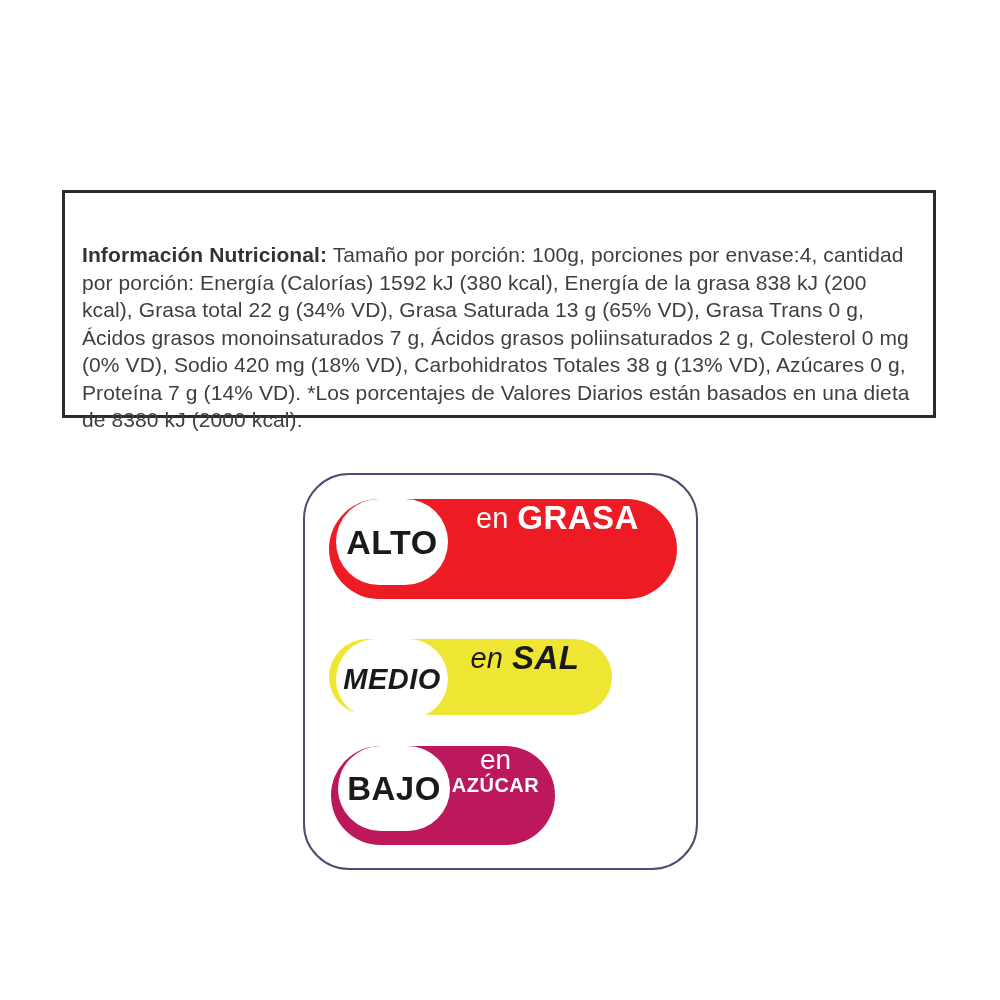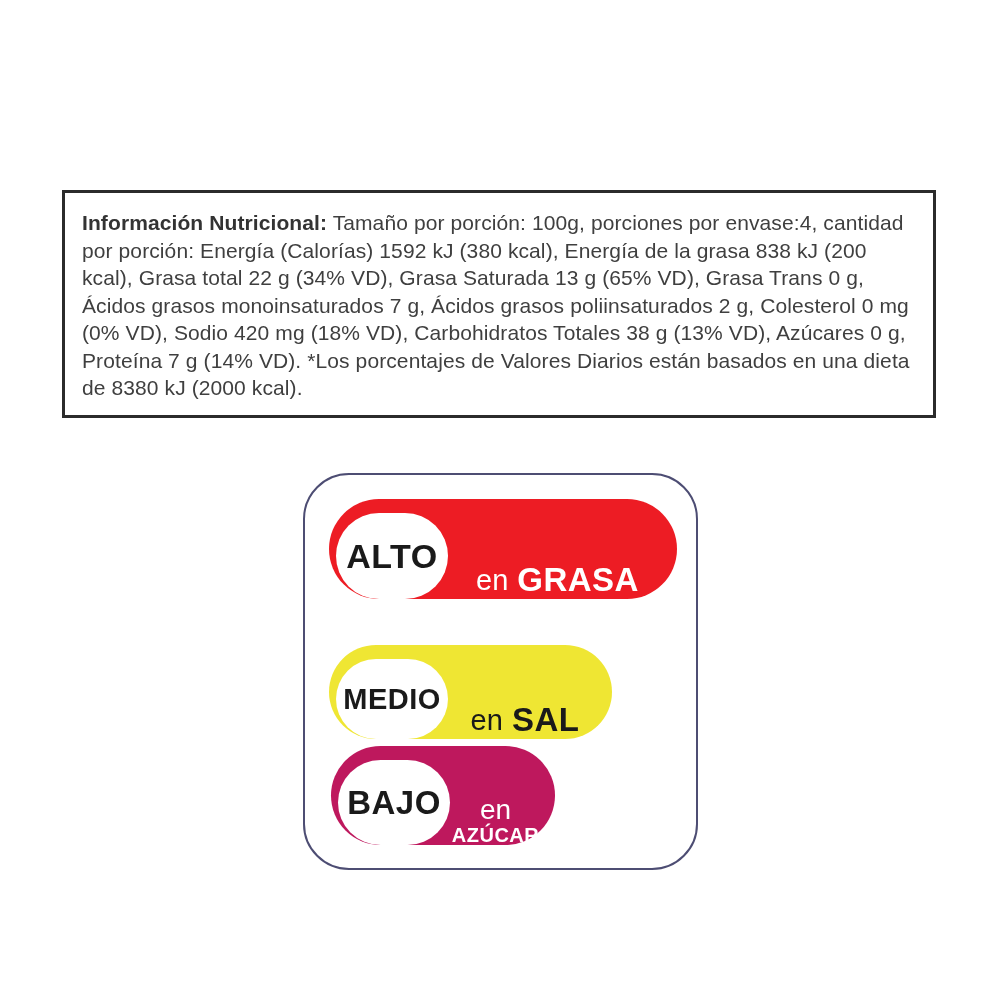--- a/index.html
+++ b/index.html
@@ -30,20 +30,21 @@
     box-sizing: border-box;
     border: 3px solid #2b2b2b;
     background: #ffffff;
     padding: 16px 17px;
   }
   .nutrition-text {
     font-size: 21px;
     line-height: 27.5px;
     color: #3f3f3f;
     letter-spacing: 0.1px;
+    margin-top: 32px;
   }
   .nutrition-text .lead {
     font-weight: bold;
     color: #333333;
   }
 
   
   .warning-panel {
     position: absolute;
     left: 303px;
@@ -51,25 +52,25 @@
     width: 395px;
     height: 397px;
     box-sizing: border-box;
     border: 2px solid #4d4d73;
     border-radius: 46px;
     background: #ffffff;
   }
   .pill {
     position: absolute;
     display: flex;
-    align-items: flex-end;
+    align-items: flex-start;
     border-radius: 999px;
   }
   .pill-alto   { left: 24px; top: 24px;  width: 348px; height: 100px; }
-  .pill-medio  { left: 24px; top: 170px; width: 283px; height: 94px;  }
+  .pill-medio  { left: 24px; top: 164px; width: 283px; height: 76px; font-style: italic;  }
   .pill-bajo   { left: 26px; top: 271px; width: 224px; height: 99px;  }
 
   .pill-oval {
     flex: 0 0 auto;
     margin-left: 7px;
     width: 112px;
     display: flex;
     align-items: center;
     justify-content: center;
     background: #ffffff;

